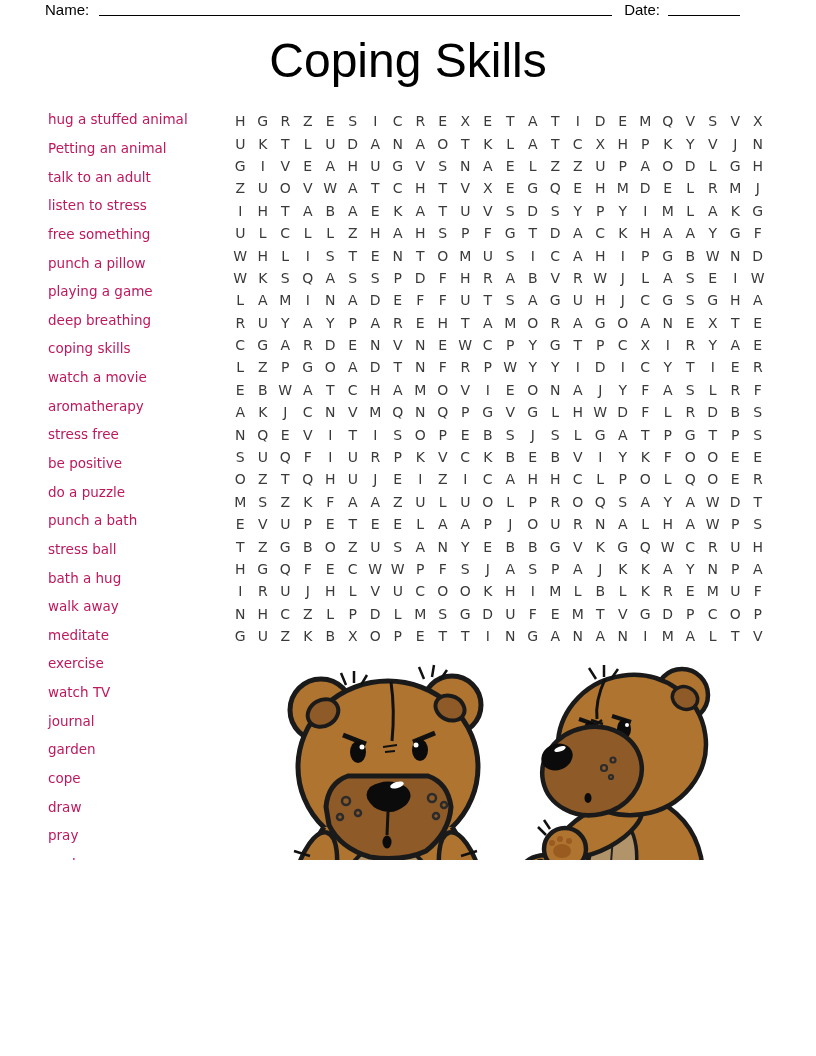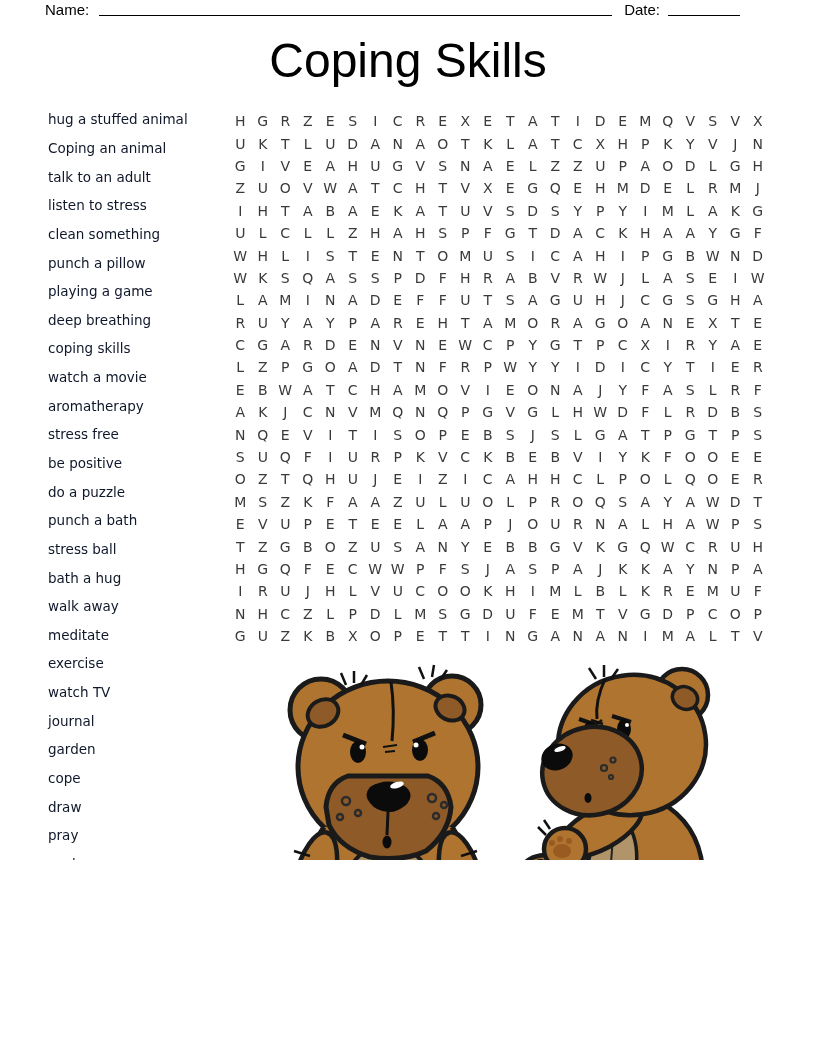--- a/index.html
+++ b/index.html
@@ -21,21 +21,21 @@
   
   .title {
     position:absolute; top:33px; left:0; width:816px;
     text-align:center; font-size:48px; font-weight:400; color:#000;
   }
 
   
   .word-list { position:absolute; left:48px; top:105px; width:186px; }
   .word {
     height:28.65px; display:flex; align-items:center;
-    font-family:"DejaVu Sans", sans-serif; font-size:13.5px; color:#0f172a;
+    font-family:"DejaVu Sans", sans-serif; font-size:13.5px; color:#be185d;
     white-space:nowrap;
   }
 
   
   .grid { position:absolute; left:229px; top:110px; }
   .grid-row { display:flex; height:22.4px; }
   .cell {
     width:22.5px; display:flex; align-items:center; justify-content:center;
     font-family:"DejaVu Sans", sans-serif; font-size:14px; color:#3a3a3a;
   }
@@ -54,24 +54,24 @@
     <span>Name:</span>
     <span class="blank-line name-line"></span>
     <span>Date:</span>
     <span class="blank-line date-line"></span>
   </div>
 
   <div class="title">Coping Skills</div>
 
   <div class="word-list">
       <div class="word">hug a stuffed animal</div>
-      <div class="word">Coping an animal</div>
+      <div class="word">Petting an animal</div>
       <div class="word">talk to an adult</div>
       <div class="word">listen to stress</div>
-      <div class="word">clean something</div>
+      <div class="word">free something</div>
       <div class="word">punch a pillow</div>
       <div class="word">playing a game</div>
       <div class="word">deep breathing</div>
       <div class="word">coping skills</div>
       <div class="word">watch a movie</div>
       <div class="word">aromatherapy</div>
       <div class="word">stress free</div>
       <div class="word">be positive</div>
       <div class="word">do a puzzle</div>
       <div class="word">punch a bath</div>

